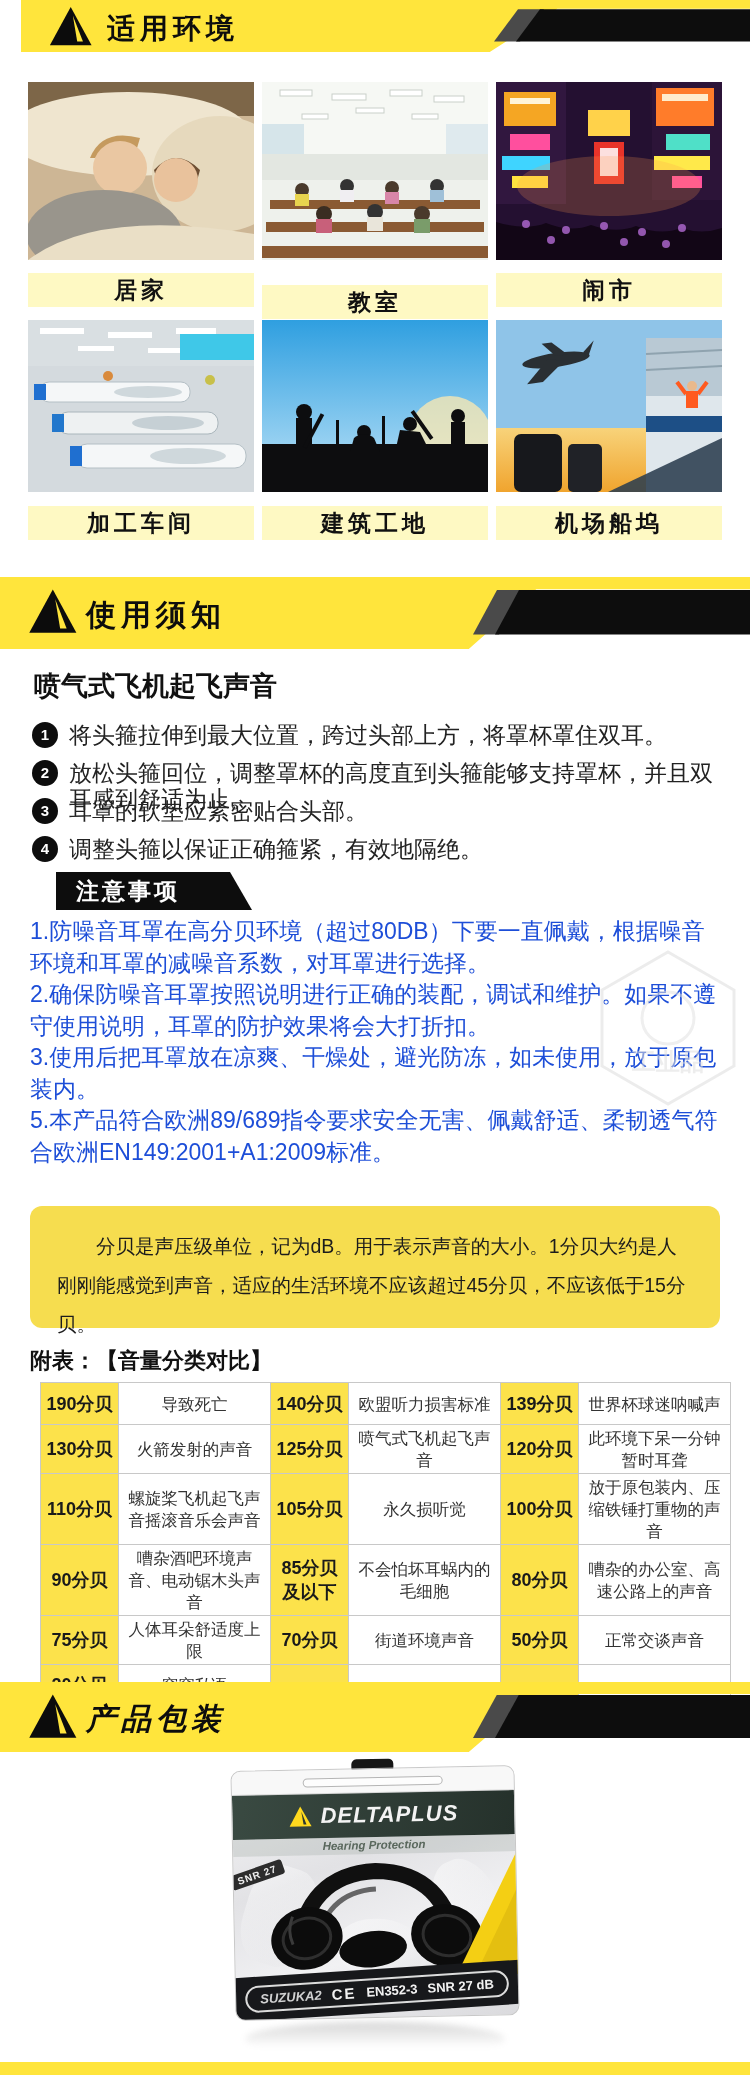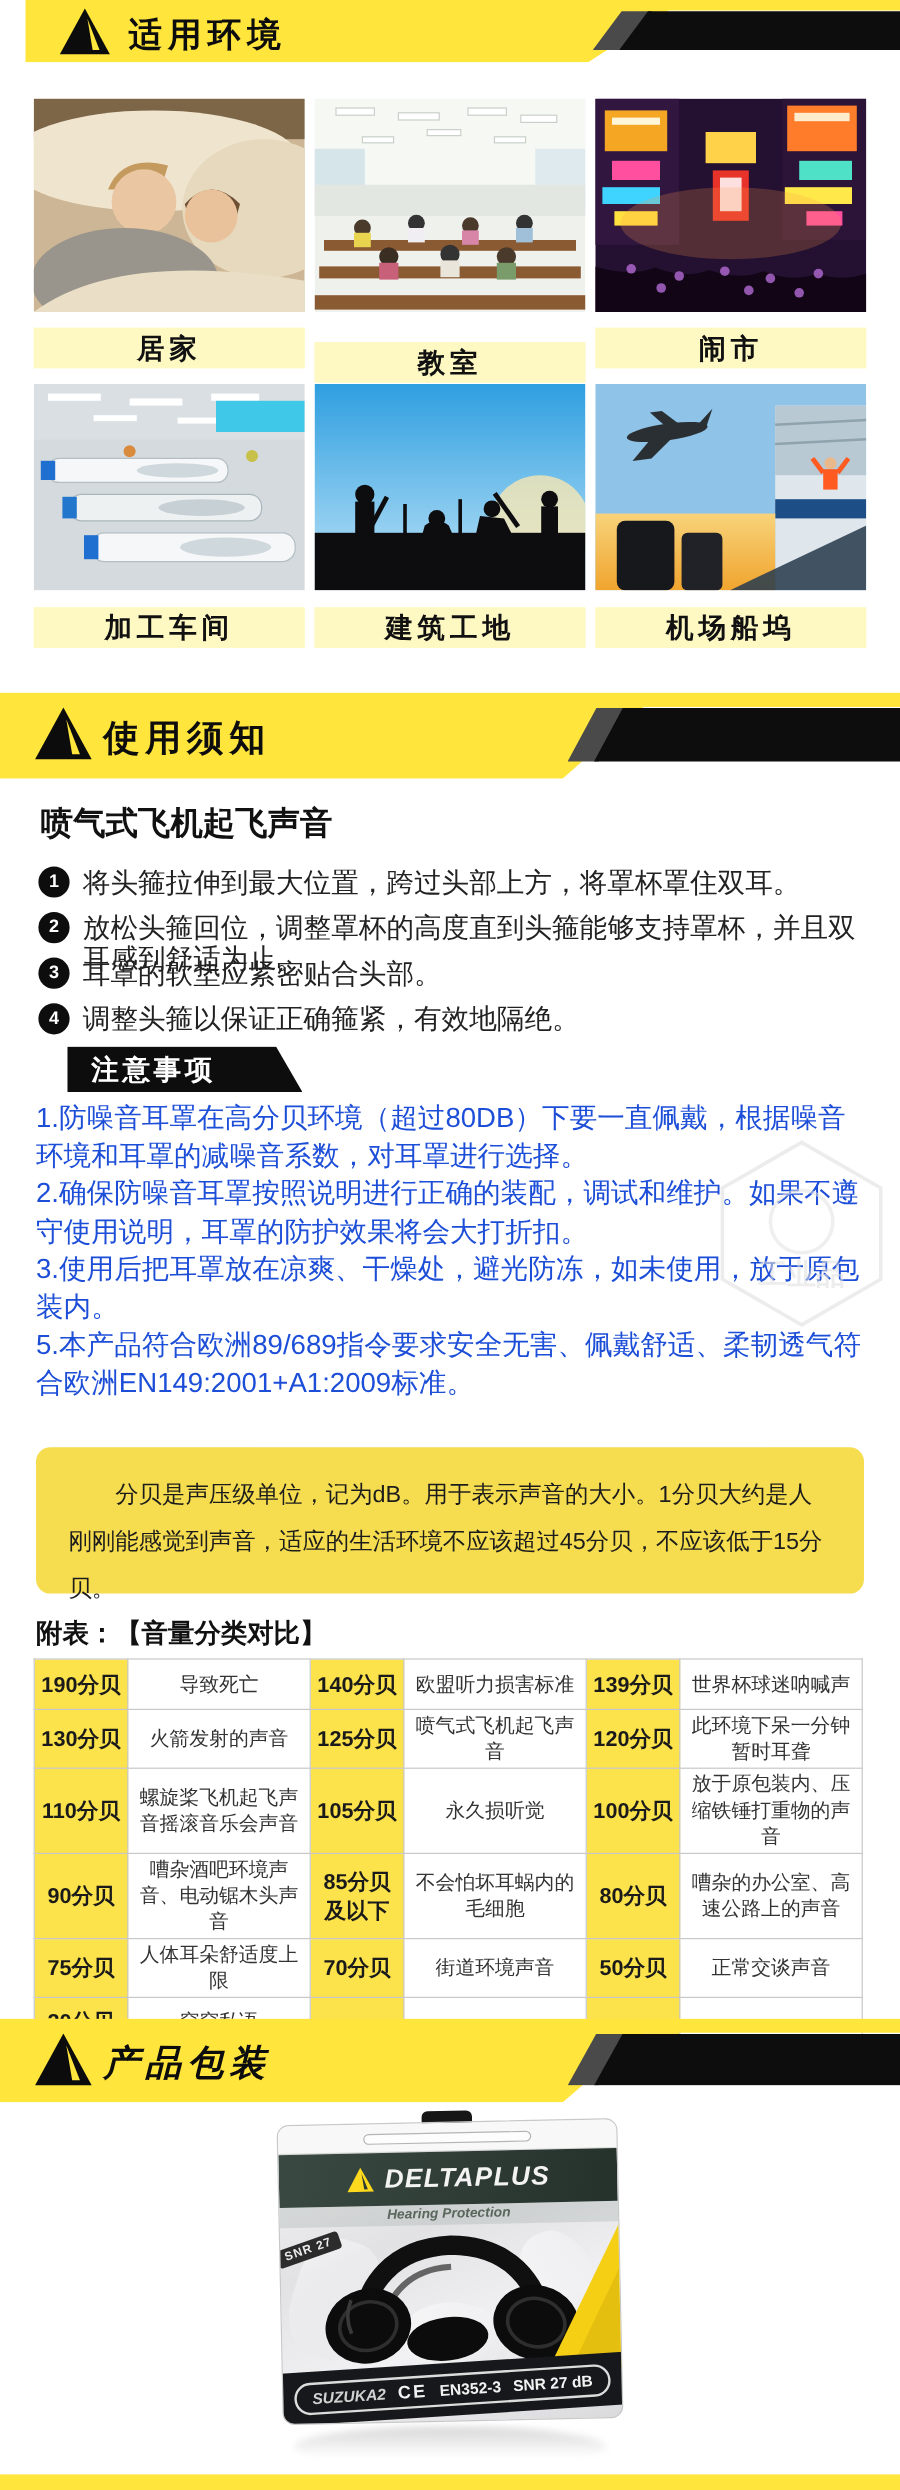--- a/index.html
+++ b/index.html
@@ -32,21 +32,21 @@
   .notice-bar { position:absolute; left:28px; top:872px; width:196px; height:38px; background:#0d0d0d;
     clip-path:polygon(0 0,calc(100% - 22px) 0,100% 100%,0 100%);
     color:#fff; font-size:23px; font-weight:bold; line-height:38px; padding-left:20px; letter-spacing:3px;margin-left:28px; }
   .notices { position:absolute; left:30px; top:916px; width:692px; }
   .notices p { font-size:23px; color:#1d4ed8; line-height:31.5px; }
   .db-box { position:absolute; left:30px; top:1206px; width:690px; height:122px; background:#f6dd4f;
     border-radius:12px; padding:21px 27px; font-size:19.5px; color:#1c1c1c; line-height:39px; text-indent:2em; }
   .table-heading { position:absolute; left:30px; top:1346px; font-size:22px; font-weight:bold; color:#111; }
 
   
-  table.vol { position:absolute; left:28px; top:1382px; width:578px; border-collapse:collapse; table-layout:fixed; }
+  table.vol { position:absolute; left:40px; top:1382px; width:578px; border-collapse:collapse; table-layout:fixed; }
   table.vol td { border:1px solid #c8c8c8; text-align:center; vertical-align:middle; padding:2px 5px; }
   td.db { background:#fce24b; font-size:18px; font-weight:bold; color:#1a1a1a; }
   td.desc { background:#fff; font-size:16.5px; color:#333; line-height:22px; }
 
   
   .watermark { position:absolute; left:598px; top:948px; width:140px; height:160px; opacity:.55; pointer-events:none; }
 
   
   .bag { position:absolute; left:233px; top:1768px; width:284px; height:250px; transform:rotate(-1.2deg); }
   .bag-hook { position:absolute; top:-9px; left:50%; margin-left:-21px; width:42px; height:14px;

